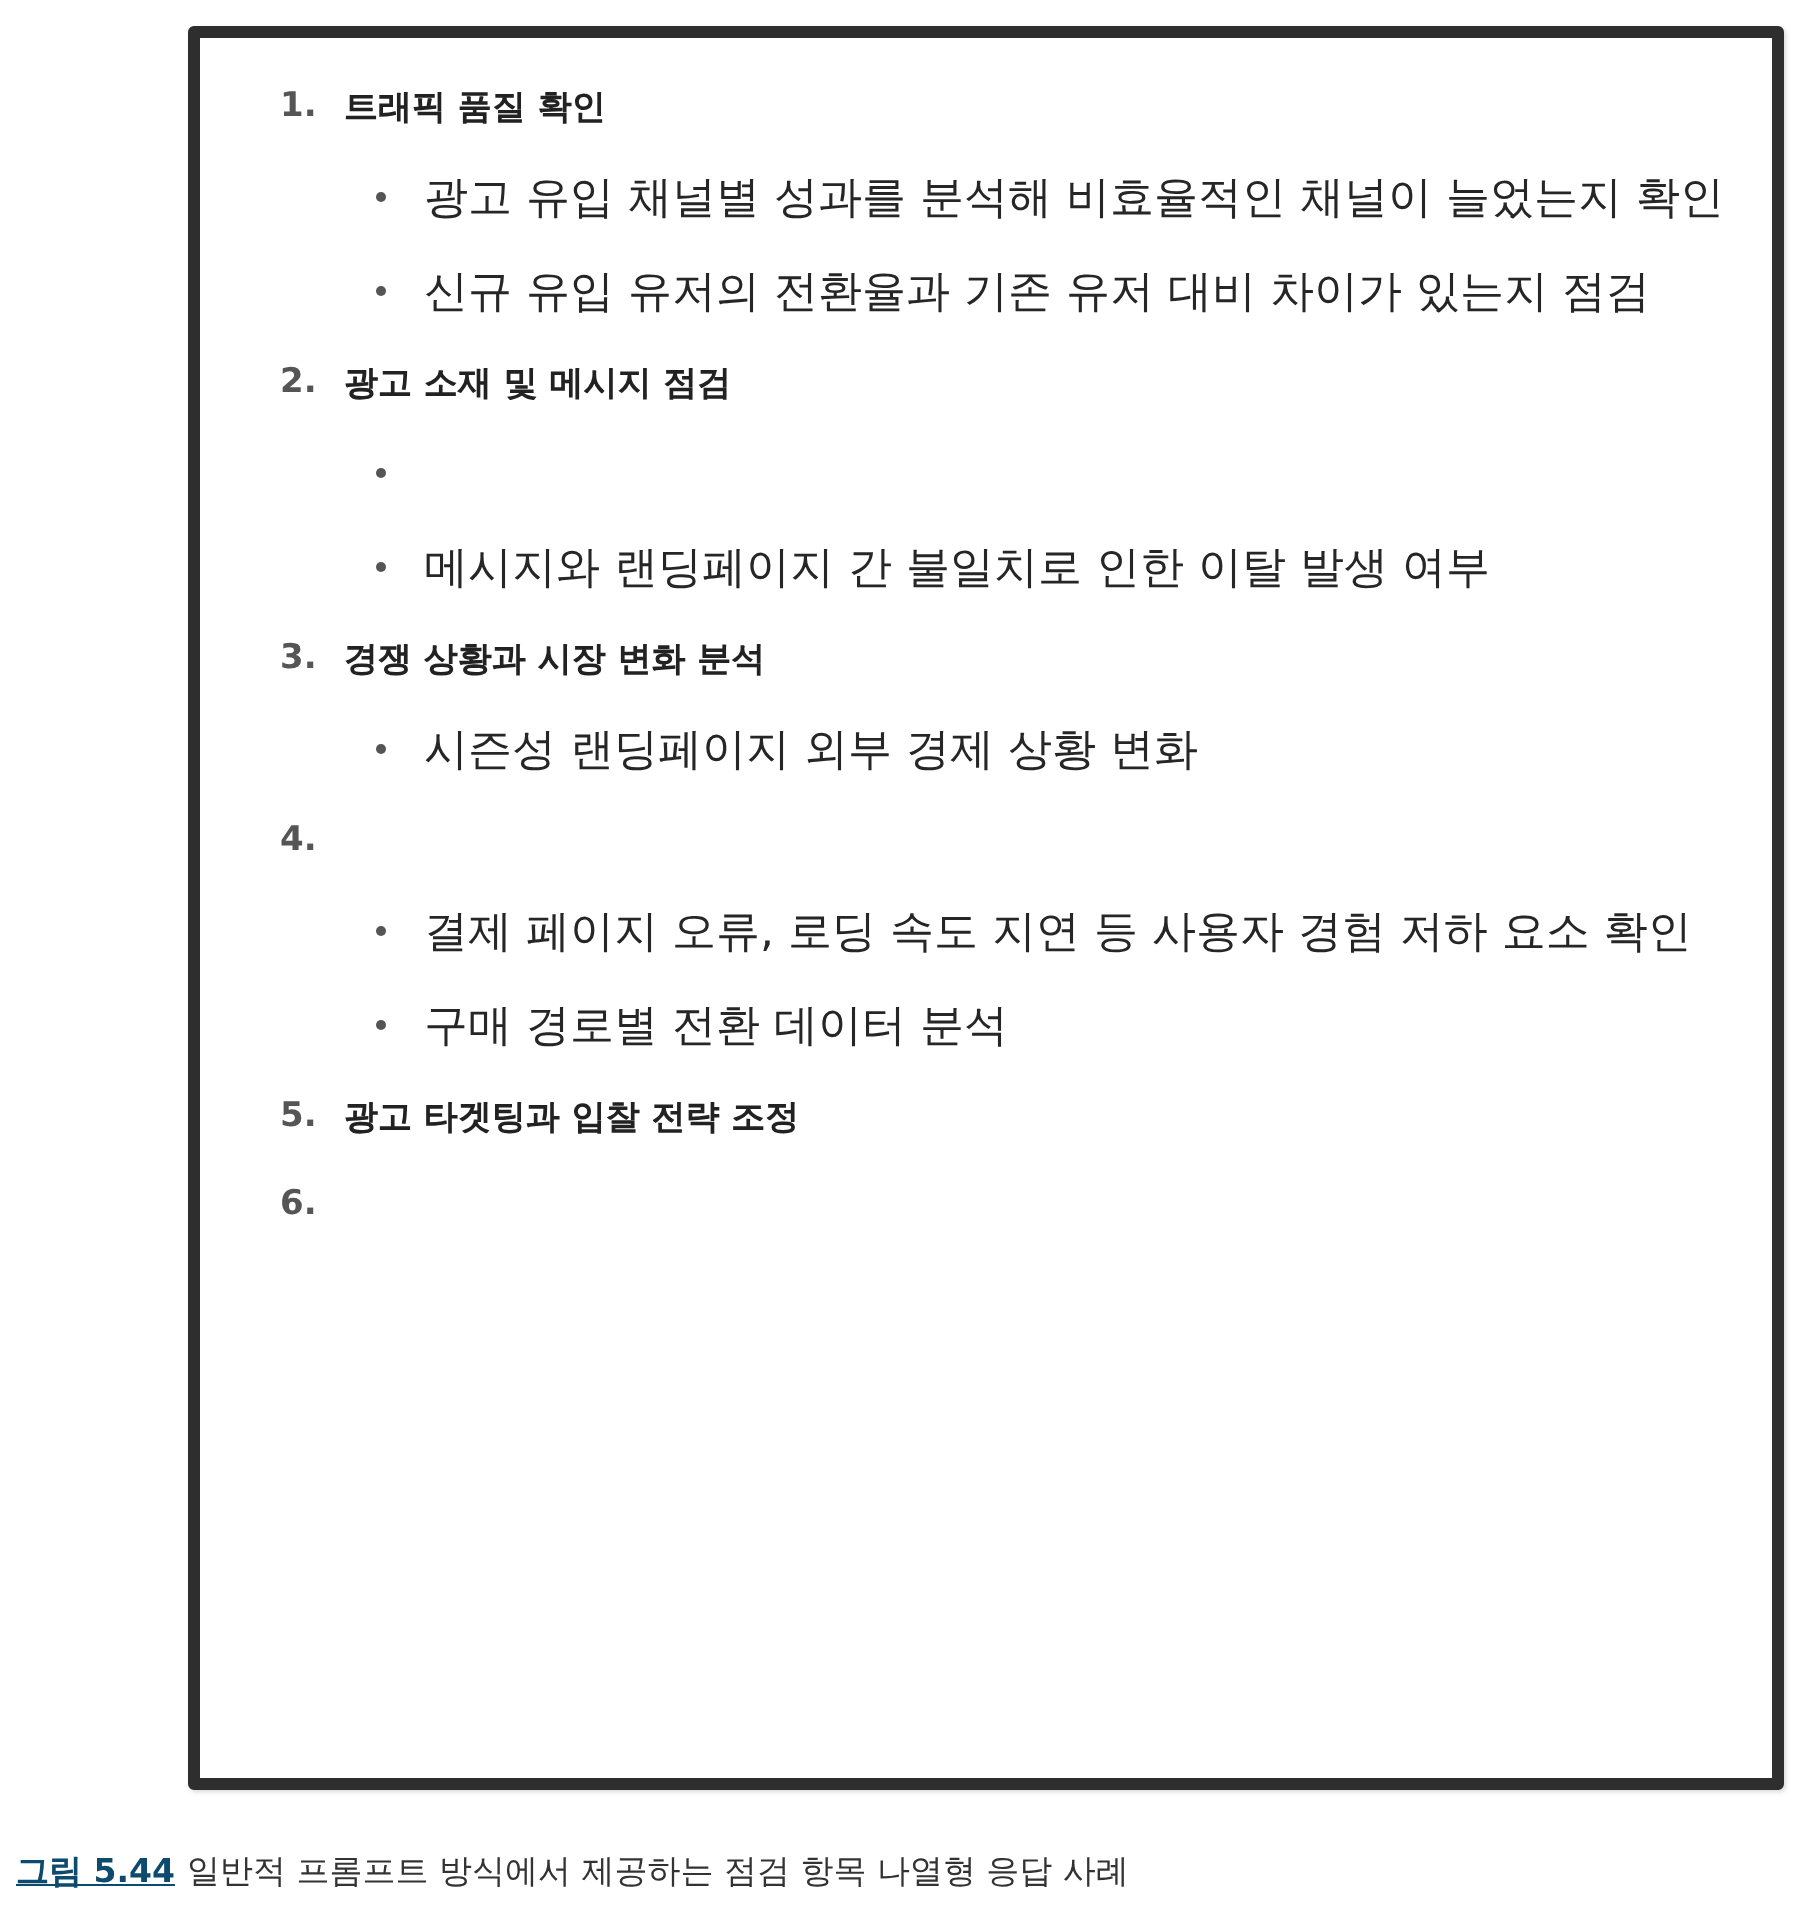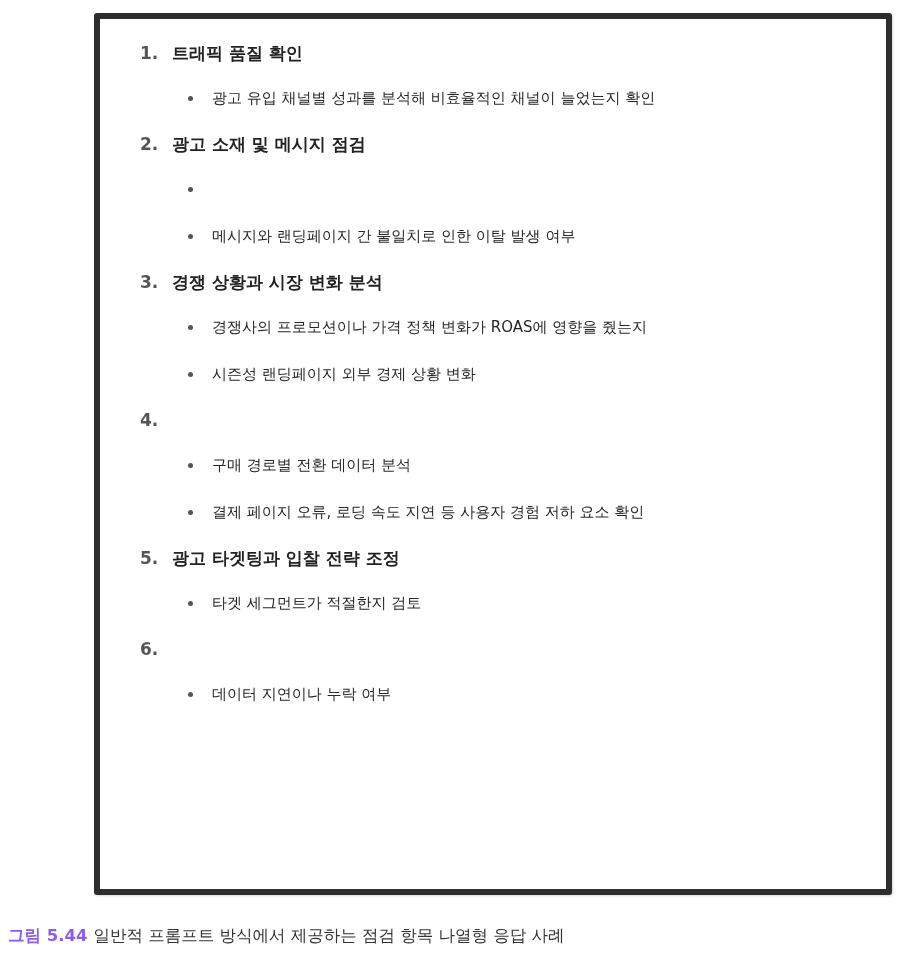--- a/index.html
+++ b/index.html
@@ -8,39 +8,43 @@
     .frame {
       position: absolute; left: 94px; top: 13px; width: 786px; height: 870px;
       border: 6px solid #2e2e2e; border-radius: 3px; background: #ffffff;
       box-shadow: 1px 1px 2px rgba(0,0,0,0.15);
     }
     .list { position: absolute; left: 40px; top: 12px; right: 20px; margin: 0; padding: 0; list-style: none; }
     .section { margin: 0; padding: 0; }
     .heading { display: flex; align-items: center; height: 44px; font-size: 17px; font-weight: bold; color: #222; }
     .heading .num { color: #555; width: 32px; display: inline-block; }
     .items { list-style: none; margin: 0; padding: 0; }
-    .item { display: flex; align-items: center; height: 47px; padding-left: 48px; font-size: 15px; color: #262626; }
+    .item { display: flex; align-items: center; height: 47px; padding-left: 48px; font-size: 22px; color: #262626; }
     .bullet { width: 5px; height: 5px; border-radius: 50%; background: #555; margin-right: 19px; flex: none; }
     .caption { position: absolute; left: 8px; top: 925px; font-size: 16.5px; color: #333; white-space: nowrap; }
-    .caption .fig { color: #8b5cf6; font-weight: bold; margin-right: 6px; }
+    .caption .fig { color: #0c4a6e; font-weight: bold; margin-right: 6px; text-decoration: underline; }
   </style>
 </head>
 <body>
 
 <div class="frame">
   <ol class="list">
     <li class="section">
       <div class="heading">
         <span class="num">1.</span>
         <span>트래픽 품질 확인</span>
       </div>
       <ul class="items">
         <li class="item">
             <span class="bullet"></span>
             <span>광고 유입 채널별 성과를 분석해 비효율적인 채널이 늘었는지 확인</span>
+          </li>
+        <li class="item">
+            <span class="bullet"></span>
+            <span>신규 유입 유저의 전환율과 기존 유저 대비 차이가 있는지 점검</span>
           </li>
       </ul>
     </li>
     <li class="section">
       <div class="heading">
         <span class="num">2.</span>
         <span>광고 소재 및 메시지 점검</span>
       </div>
       <ul class="items">
         <li class="item">
@@ -53,64 +57,52 @@
       </ul>
     </li>
     <li class="section">
       <div class="heading">
         <span class="num">3.</span>
         <span>경쟁 상황과 시장 변화 분석</span>
       </div>
       <ul class="items">
         <li class="item">
             <span class="bullet"></span>
-            <span>경쟁사의 프로모션이나 가격 정책 변화가 ROAS에 영향을 줬는지</span>
-          </li>
-        <li class="item">
-            <span class="bullet"></span>
             <span>시즌성 랜딩페이지 외부 경제 상황 변화</span>
           </li>
       </ul>
     </li>
     <li class="section">
       <div class="heading">
         <span class="num">4.</span>
       </div>
       <ul class="items">
         <li class="item">
             <span class="bullet"></span>
-            <span>구매 경로별 전환 데이터 분석</span>
+            <span>결제 페이지 오류, 로딩 속도 지연 등 사용자 경험 저하 요소 확인</span>
           </li>
         <li class="item">
             <span class="bullet"></span>
-            <span>결제 페이지 오류, 로딩 속도 지연 등 사용자 경험 저하 요소 확인</span>
+            <span>구매 경로별 전환 데이터 분석</span>
           </li>
       </ul>
     </li>
     <li class="section">
       <div class="heading">
         <span class="num">5.</span>
         <span>광고 타겟팅과 입찰 전략 조정</span>
       </div>
       <ul class="items">
-        <li class="item">
-            <span class="bullet"></span>
-            <span>타겟 세그먼트가 적절한지 검토</span>
-          </li>
       </ul>
     </li>
     <li class="section">
       <div class="heading">
         <span class="num">6.</span>
       </div>
       <ul class="items">
-        <li class="item">
-            <span class="bullet"></span>
-            <span>데이터 지연이나 누락 여부</span>
-          </li>
       </ul>
     </li>
   </ol>
 </div>
 
 <div class="caption">
   <span class="fig">그림 5.44</span><span>일반적 프롬프트 방식에서 제공하는 점검 항목 나열형 응답 사례</span>
 </div>
 
 </body></html>

